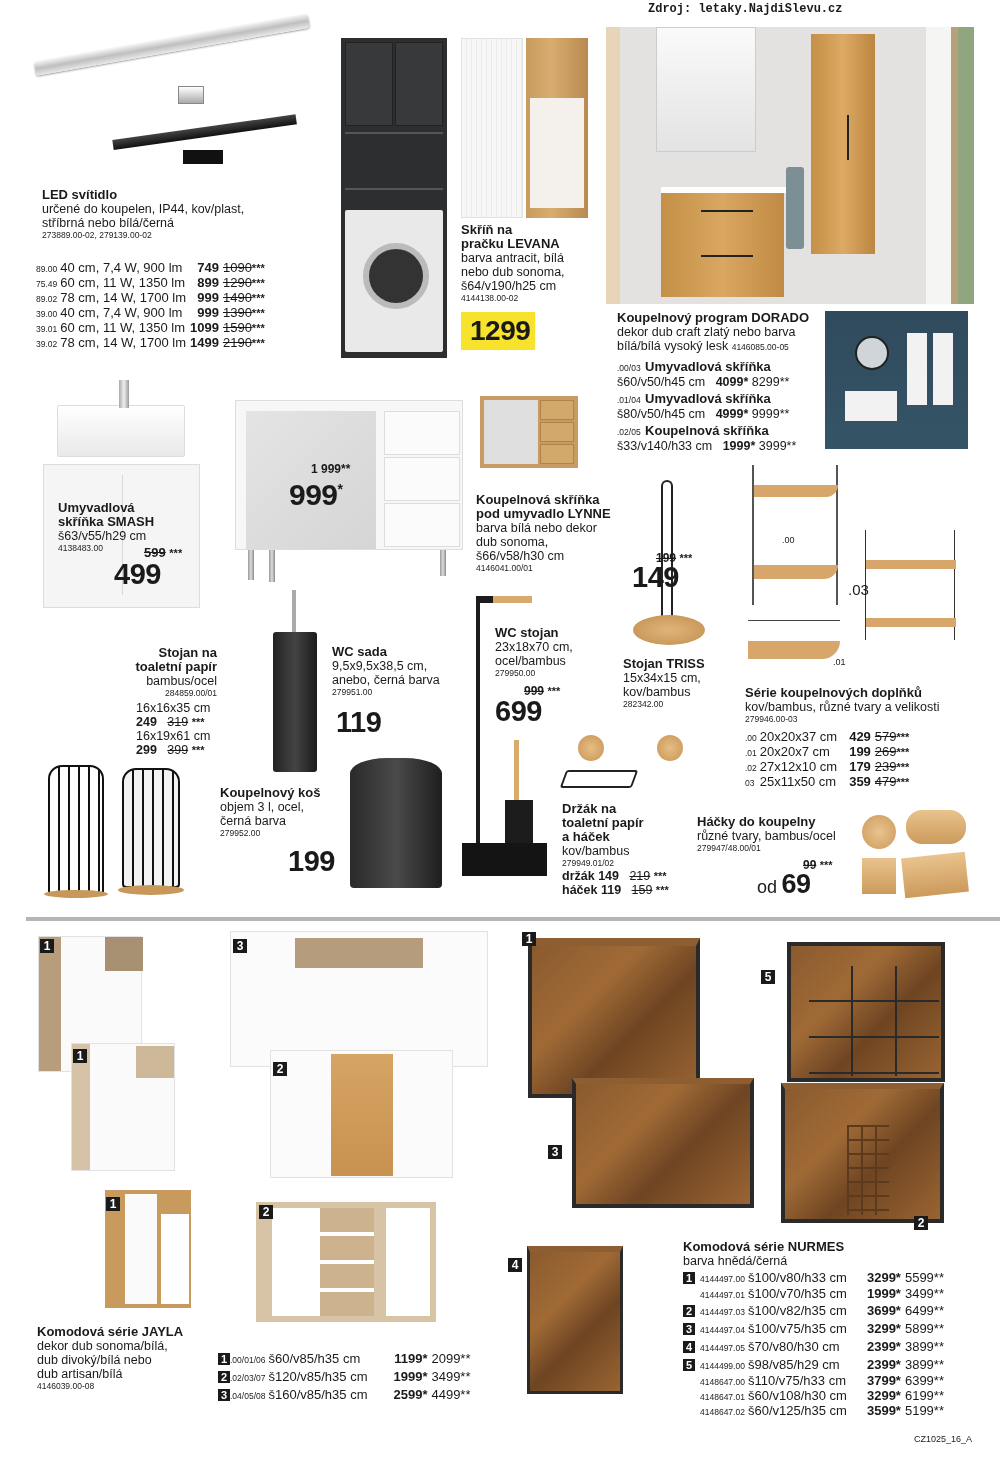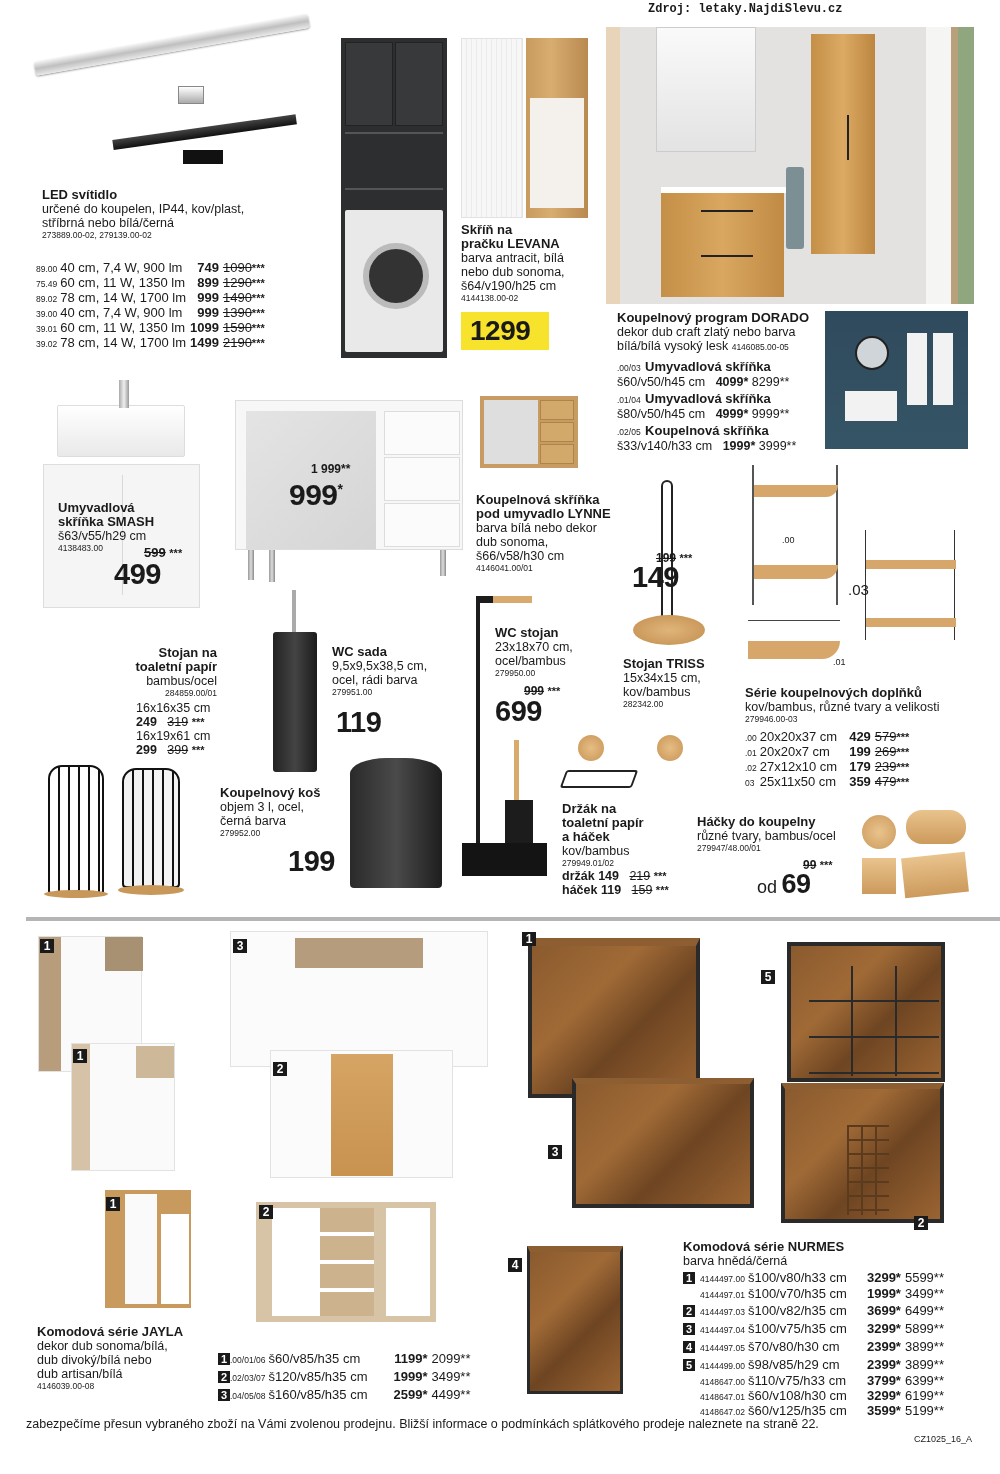--- a/index.html
+++ b/index.html
@@ -103,21 +103,21 @@
   <div style="position:absolute;left:4px;top:60px;width:54px;height:110px;background:#f4f1ec"></div>
 </div>
 <div class="abs" style="left:461px;top:223px">
   <div class="title">Skříň na</div>
   <div class="title">pračku LEVANA</div>
   <div class="f12">barva antracit, bílá</div>
   <div class="f12">nebo dub sonoma,</div>
   <div class="f12">š64/v190/h25 cm</div>
   <div class="code">4144138.00-02</div>
 </div>
-<div class="abs big" style="left:461px;top:312px;width:88px;height:38px;background:#f7e32b;padding:5px 0 12px 9px;font-size:28px">1299</div>
+<div class="abs big" style="left:461px;top:312px;width:74px;height:38px;background:#f7e32b;padding:5px 0 12px 9px;font-size:28px">1299</div>
 
 <div class="img" style="left:606px;top:27px;width:368px;height:277px;background:linear-gradient(90deg,#e8d4b8 0 14px,#e4e2e0 14px 320px,#f5f5f3 320px 345px,#b7a07a 345px 352px,#8fa67e 352px);">
   <div style="position:absolute;left:50px;top:0;width:100px;height:125px;background:linear-gradient(#fafafa,#e3e3e3);border:1px solid #ccc"></div>
   <div style="position:absolute;left:55px;top:165px;width:123px;height:105px;background:linear-gradient(90deg,#c48f47,#d9a760,#c08a44)"></div>
   <div style="position:absolute;left:55px;top:160px;width:125px;height:6px;background:#fff"></div>
   <div style="position:absolute;left:95px;top:183px;width:52px;height:2px;background:#222"></div>
   <div style="position:absolute;left:95px;top:228px;width:52px;height:2px;background:#222"></div>
   <div style="position:absolute;left:205px;top:7px;width:64px;height:220px;background:linear-gradient(90deg,#c48f47,#dcaa63,#bc8640)"></div>
   <div style="position:absolute;left:241px;top:88px;width:2px;height:45px;background:#222"></div>
   <div style="position:absolute;left:180px;top:140px;width:18px;height:82px;background:#7b8f95;border-radius:3px"></div>
@@ -260,21 +260,21 @@
 <div class="img" style="left:48px;top:765px;width:56px;height:130px;border:2px solid #111;border-radius:14px 14px 4px 4px;background:repeating-linear-gradient(90deg,transparent 0 8px,#111 8px 10px)"></div>
 <div class="img" style="left:44px;top:890px;width:64px;height:8px;border-radius:50%;background:#c8975a"></div>
 <div class="img" style="left:122px;top:768px;width:58px;height:120px;border:2px solid #111;border-radius:14px 14px 4px 4px;background:repeating-linear-gradient(90deg,#f3f3f3 0 8px,#111 8px 10px)"></div>
 <div class="img" style="left:118px;top:885px;width:66px;height:10px;border-radius:50%;background:#c8975a"></div>
 
 <div class="img" style="left:292px;top:590px;width:4px;height:45px;background:#aaa"></div>
 <div class="img" style="left:273px;top:632px;width:44px;height:140px;background:linear-gradient(90deg,#222,#444,#1b1b1b);border-radius:3px"></div>
 <div class="abs" style="left:332px;top:645px">
   <div class="title">WC sada</div>
   <div class="f12">9,5x9,5x38,5 cm,</div>
-  <div class="f12">ocel, rádi barva</div>
+  <div class="f12">anebo, černá barva</div>
   <div class="code">279951.00</div>
 </div>
 <div class="abs big" style="left:336px;top:708px;font-size:29px">119</div>
 
 <div class="img" style="left:350px;top:758px;width:92px;height:130px;background:linear-gradient(90deg,#2a2a2a,#4a4a4a,#1e1e1e);border-radius:40% 40% 4px 4px / 12% 12% 4px 4px"></div>
 <div class="abs" style="left:220px;top:786px;width:118px;text-align:left">
   <div class="title">Koupelnový koš</div>
   <div class="f12">objem 3 l, ocel,</div>
   <div class="f12">černá barva</div>
   <div class="code">279952.00</div>
@@ -464,15 +464,14 @@
         <td></td>
         <td class="pc">4148647.02</td>
         <td class="ptx">š60/v125/h35 cm</td>
         <td class="pb" style="padding-left:20px!important">3599*</td>
         <td class="po">5199**</td>
       </tr>
 </tbody>
   </table>
 
 <div class="abs" style="left:26px;top:1416px;font-size:12.5px;line-height:16px;width:880px">
-  <div>zabezpečíme přesun vybraného zboží na Vámi zvolenou prodejnu. Bližší informace o podmínkách splátkového prodeje naleznete na straně 22.</div>
 </div>
 <div class="abs" style="left:914px;top:1434px;font-size:9px">CZ1025_16_A</div>
 
 </body></html>

